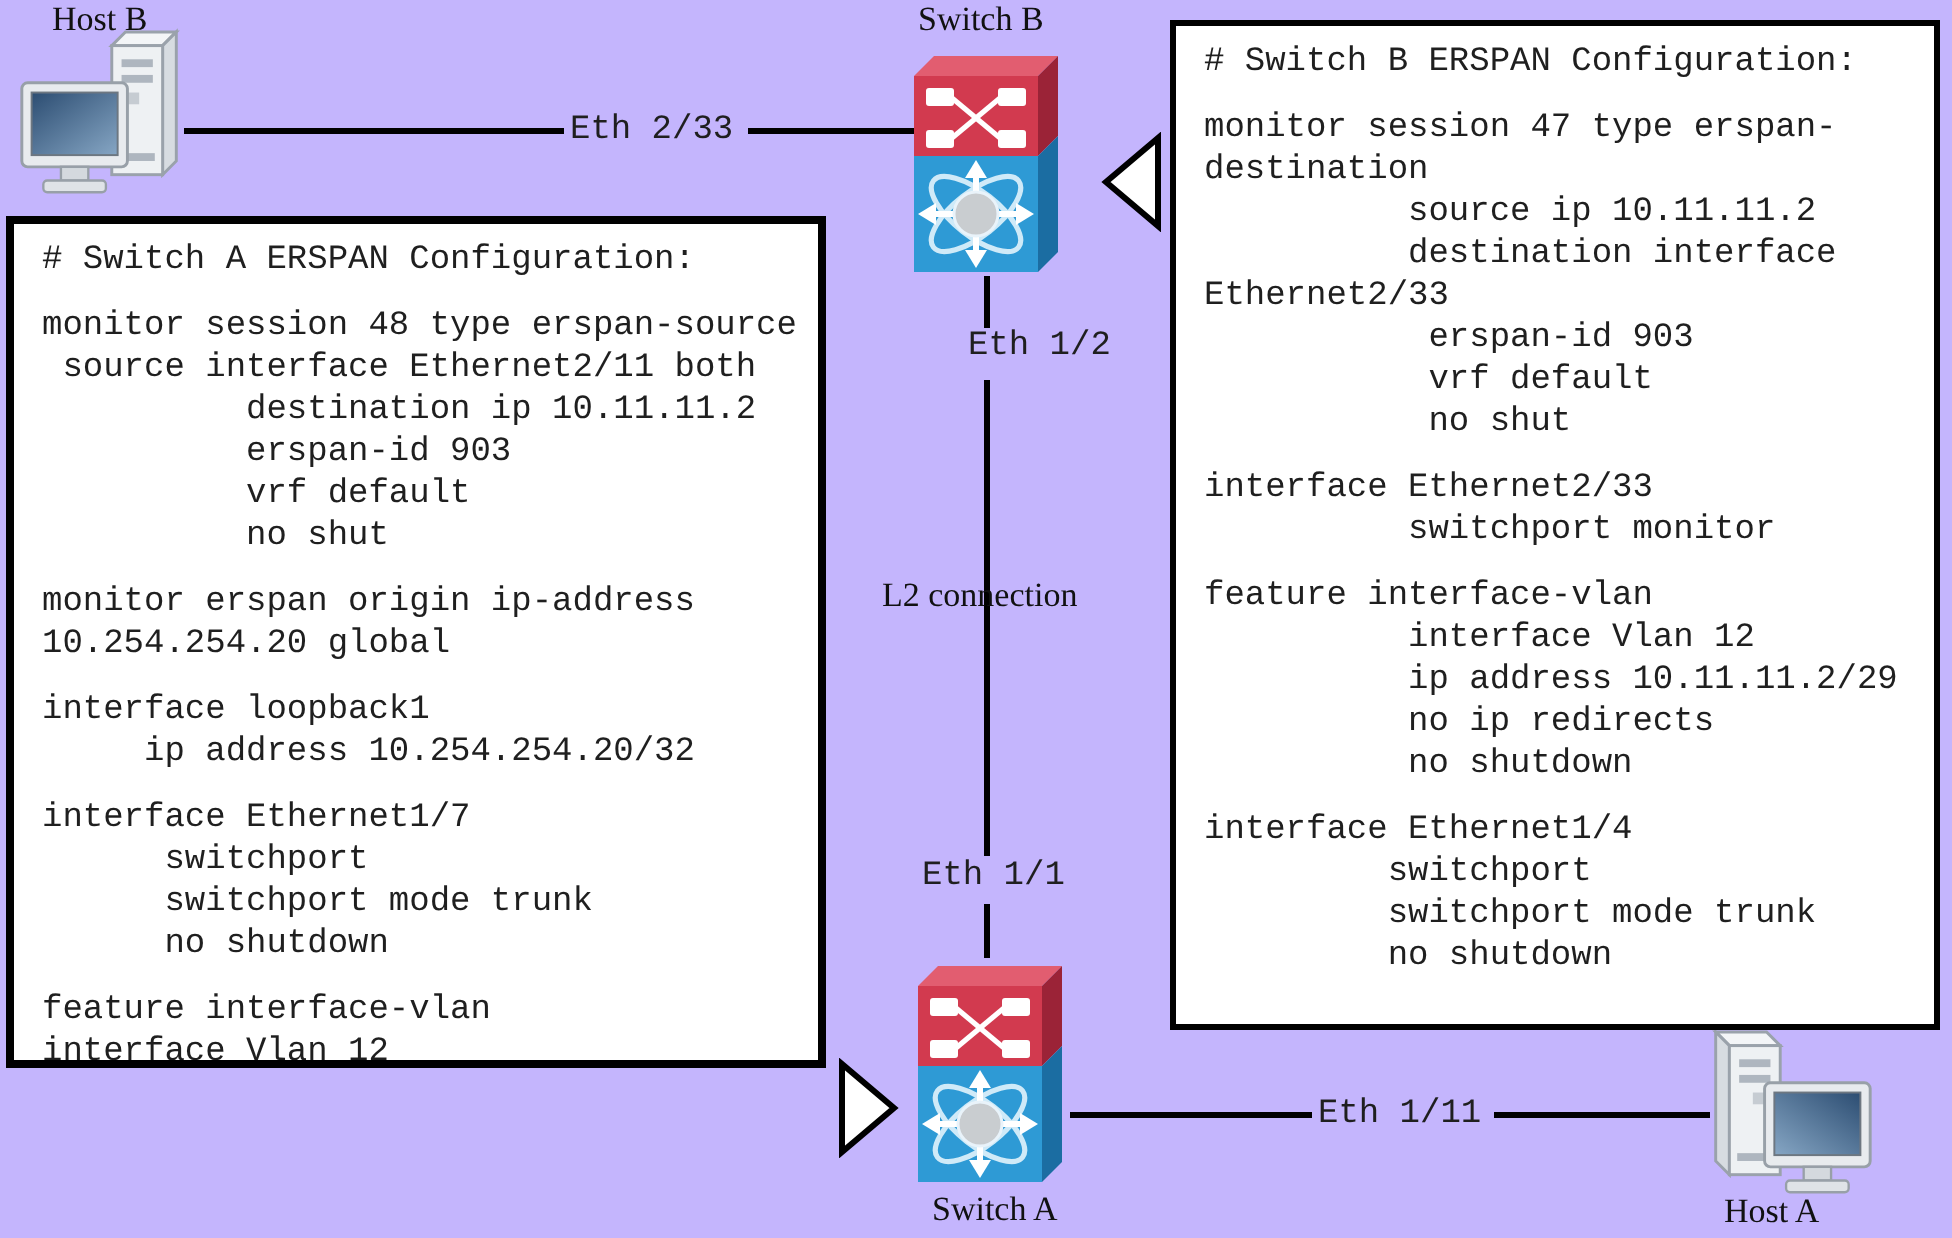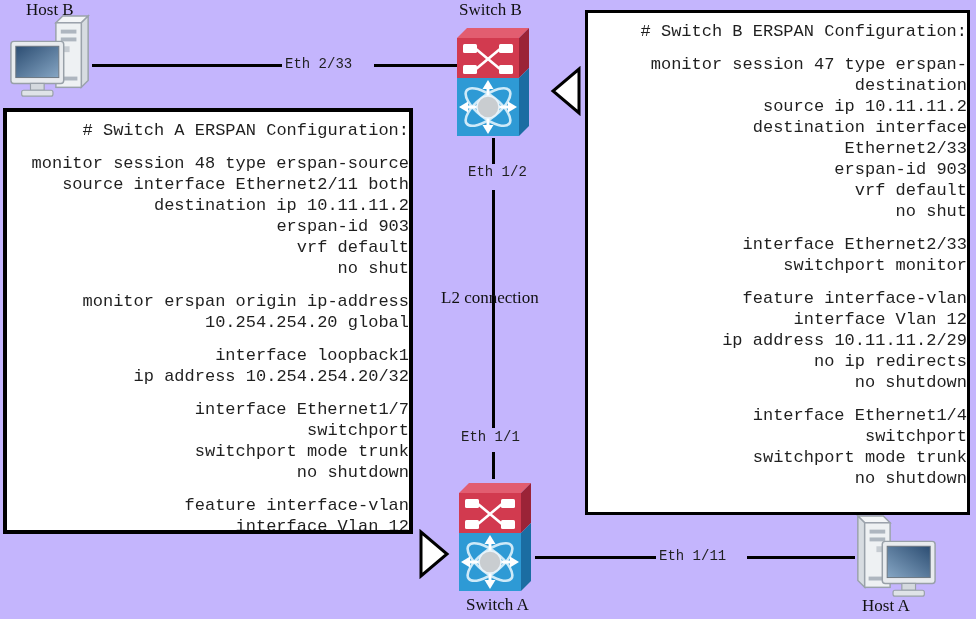--- a/index.html
+++ b/index.html
@@ -16,32 +16,32 @@
   .canvas{
     position:relative;width:976px;height:619px;background:#c4b5fd;
     font-family:"Liberation Sans",sans-serif;overflow:hidden;
   }
   .serif-label{
     position:absolute;font-family:"Liberation Serif",serif;
     font-size:17px;color:#111;white-space:nowrap;
   }
   .mono-label{
     position:absolute;font-family:"Liberation Mono",monospace;
-    font-size:14px;color:var(--text-color);white-space:nowrap;
+    font-size:17px;color:var(--text-color);white-space:nowrap;
   }
   .hline{position:absolute;height:3px;background:var(--line-color);}
   .vline{position:absolute;width:3px;background:var(--line-color);}
   .cfg-box{
     position:absolute;background:#ffffff;border:3px solid #000;
     box-sizing:border-box;padding:4px 0 0 14px;overflow:hidden;
   }
   .cfg-box.thick{border-width:4px;}
   .cfg-title,.cfg-block{
     margin:0;font-family:"Liberation Mono",monospace;
-    font-size:17px;line-height:21px;color:var(--text-color);white-space:pre;text-align:right;
+    font-size:17px;line-height:21px;color:var(--text-color);white-space:pre;
   }
   .cfg-title{margin-top:4px;}
   .cfg-block{margin-top:12px;}
   .icon-abs{position:absolute;}
   .flip{transform:scaleX(-1);}
 </style>
 </head>
 <body>
 
 <div class="canvas">
@@ -109,21 +109,21 @@
   <div class="serif-label" style="left:459px;top:0px;">Switch B</div>
   <svg class="icon-abs" style="left:455px;top:22px;" width="78" height="116" viewBox="0 0 78 116">
       <use href="#sym-switch"></use>
     </svg>
 
   <svg class="icon-abs" style="left:548px;top:66px;" width="34" height="50" viewBox="0 0 34 50">
     <polygon points="31,3 31,47 5,25" fill="#ffffff" stroke="#000000" stroke-width="3"></polygon>
   </svg>
 
   <div class="vline" style="left:492px;top:138px;height:26px;"></div>
-  <div class="mono-label" style="left:468px;top:164px;">Eth 1/2</div>
+  <div class="mono-label" style="left:484px;top:164px;">Eth 1/2</div>
   <div class="vline" style="left:492px;top:190px;height:238px;"></div>
   <div class="serif-label" style="left:441px;top:288px;">L2 connection</div>
   <div class="mono-label" style="left:461px;top:429px;">Eth 1/1</div>
   <div class="vline" style="left:492px;top:452px;height:27px;"></div>
 
   <svg class="icon-abs" style="left:457px;top:477px;" width="78" height="116" viewBox="0 0 78 116">
       <use href="#sym-switch"></use>
     </svg>
   <div class="serif-label" style="left:466px;top:595px;">Switch A</div>
 

